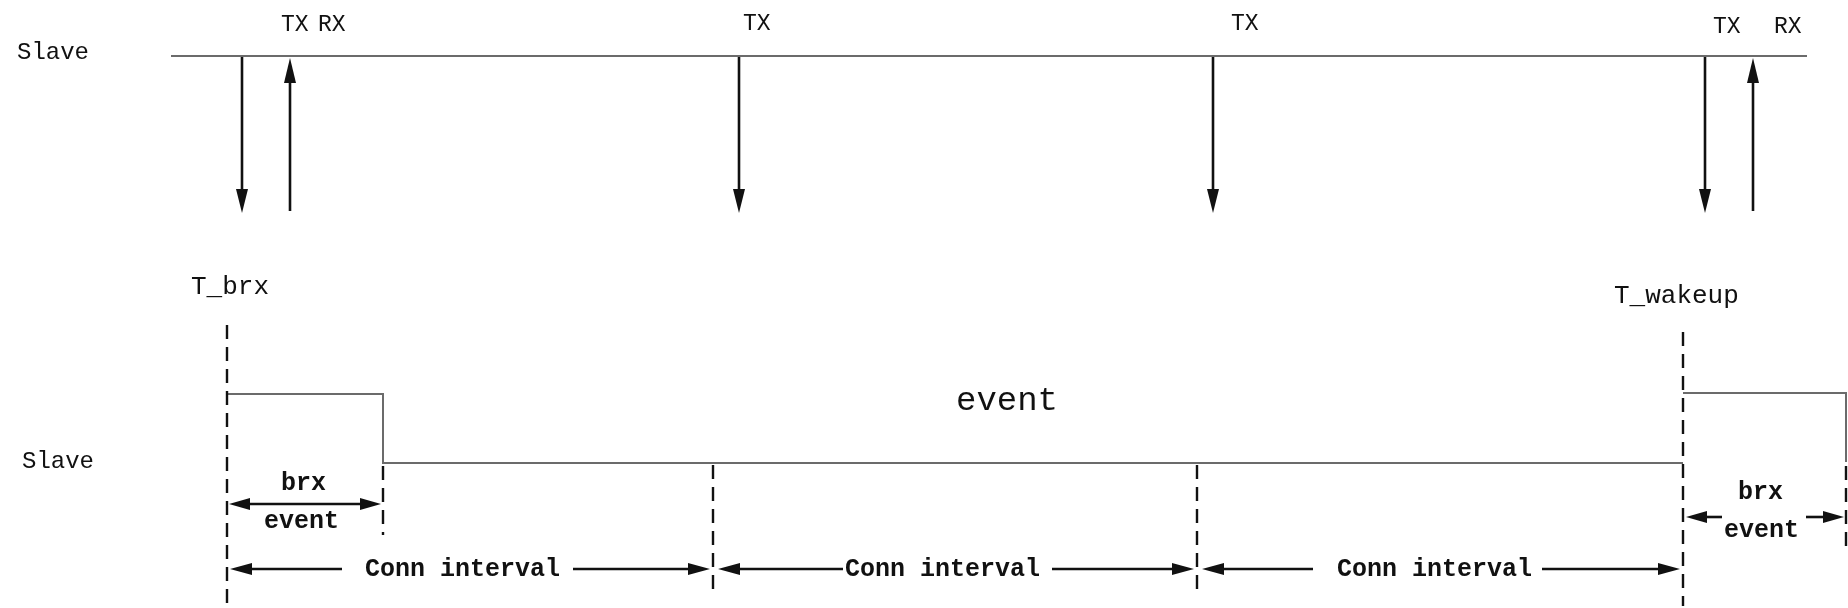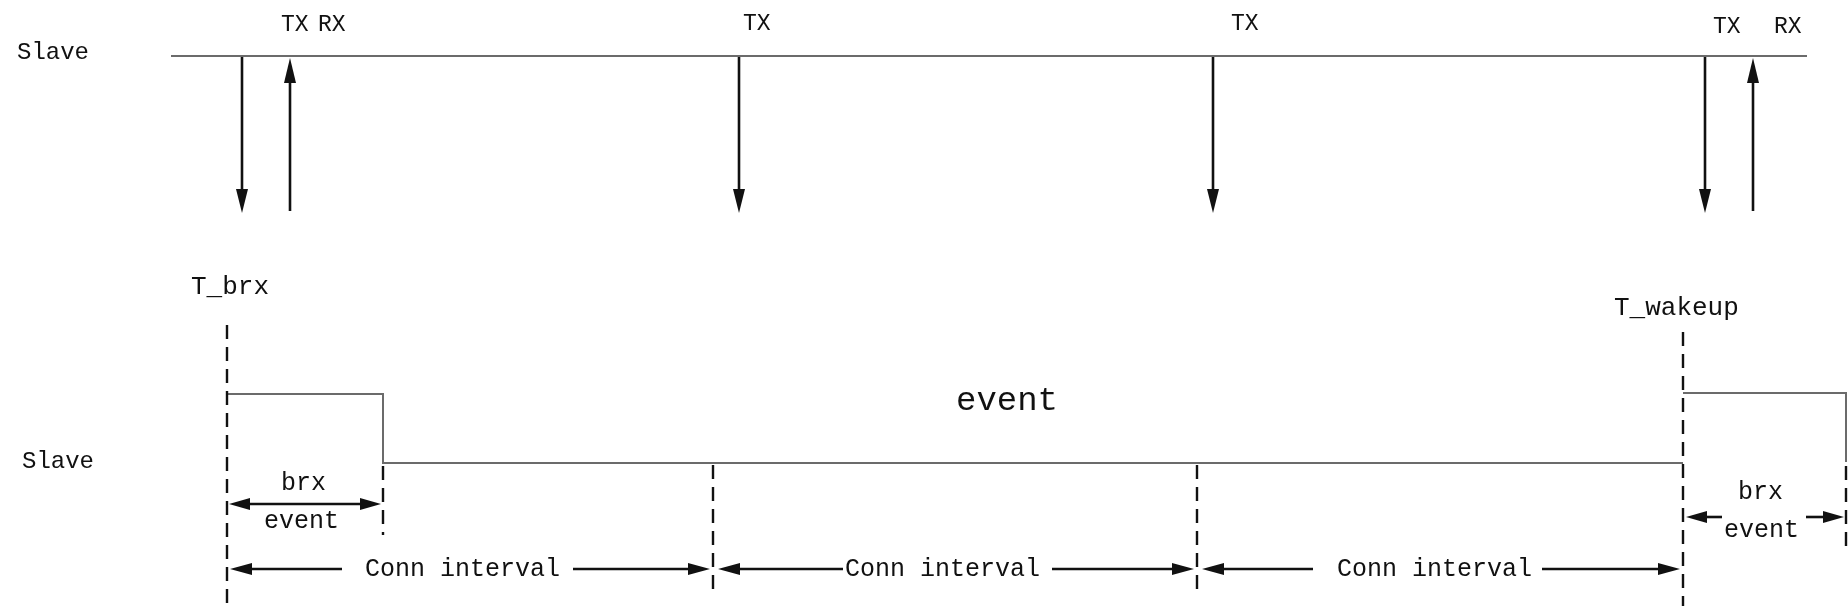--- a/index.html
+++ b/index.html
@@ -29,21 +29,21 @@
   .lbl {
     position: absolute;
     white-space: pre;
     line-height: 1;
     letter-spacing: 0;
   }
   .lane   { font-size: 24px; }
   .txrx   { font-size: 23px; margin-left: 32px; }
   .marker { font-size: 26px; font-weight: normal; }
   .sleep  { font-size: 34px; }
-  .dim    { font-size: 25px; }
+  .dim    { font-size: 25px; font-weight: bold; }
   
   .sig  { stroke: var(--signal-line); stroke-width: 2; fill: none; }
   .dash { stroke: var(--ink); stroke-width: 2.4; fill: none; stroke-dasharray: 14 8; }
   .arr  { stroke: var(--ink); stroke-width: 2.6; fill: none; }
   .head { fill: var(--ink); stroke: none; }
 </style>
 </head>
 <body>
 
 <div class="stage">
@@ -129,21 +129,21 @@
   <span class="lbl lane" style="left:22px;  top:450px;">Slave</span>
 
   <span class="lbl txrx" style="left:249px; top:14px;">TX</span>
   <span class="lbl txrx" style="left:286px; top:14px;">RX</span>
   <span class="lbl txrx" style="left:711px; top:13px;">TX</span>
   <span class="lbl txrx" style="left:1199px;top:13px;">TX</span>
   <span class="lbl txrx" style="left:1681px;top:16px;">TX</span>
   <span class="lbl txrx" style="left:1742px;top:16px;">RX</span>
 
   <span class="lbl marker" style="left:191px; top:274px;">T_brx</span>
-  <span class="lbl marker" style="left:1614px;top:283px;margin-top:12px;">T_wakeup</span>
+  <span class="lbl marker" style="left:1614px;top:283px;">T_wakeup</span>
 
   <span class="lbl sleep" style="left:956px; top:384px;">event</span>
 
   <span class="lbl dim" style="left:281px; top:471px;">brx</span>
   <span class="lbl dim" style="left:264px; top:509px;">event</span>
   <span class="lbl dim" style="left:1738px;top:480px;">brx</span>
   <span class="lbl dim" style="left:1724px;top:518px;">event</span>
 
   <span class="lbl dim" style="left:365px; top:557px;">Conn interval</span>
   <span class="lbl dim" style="left:845px; top:557px;">Conn interval</span>

